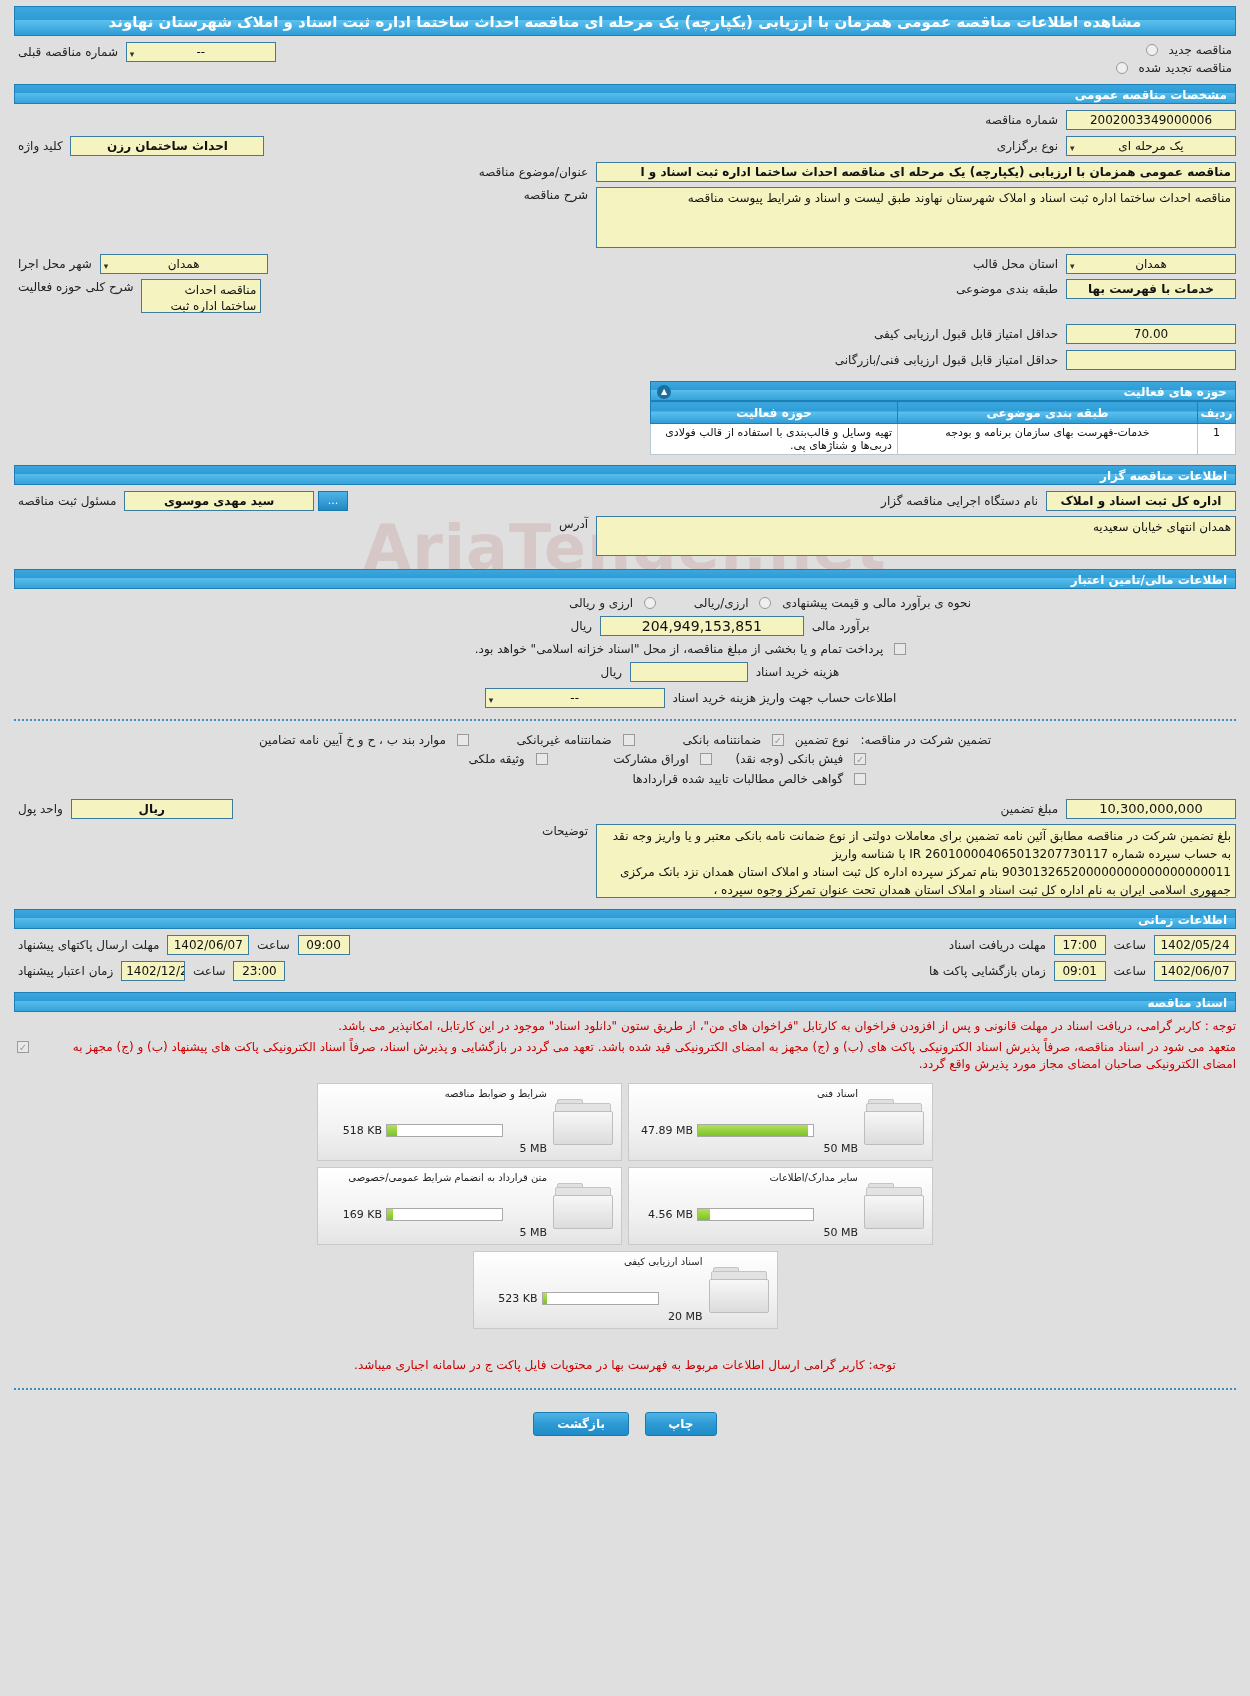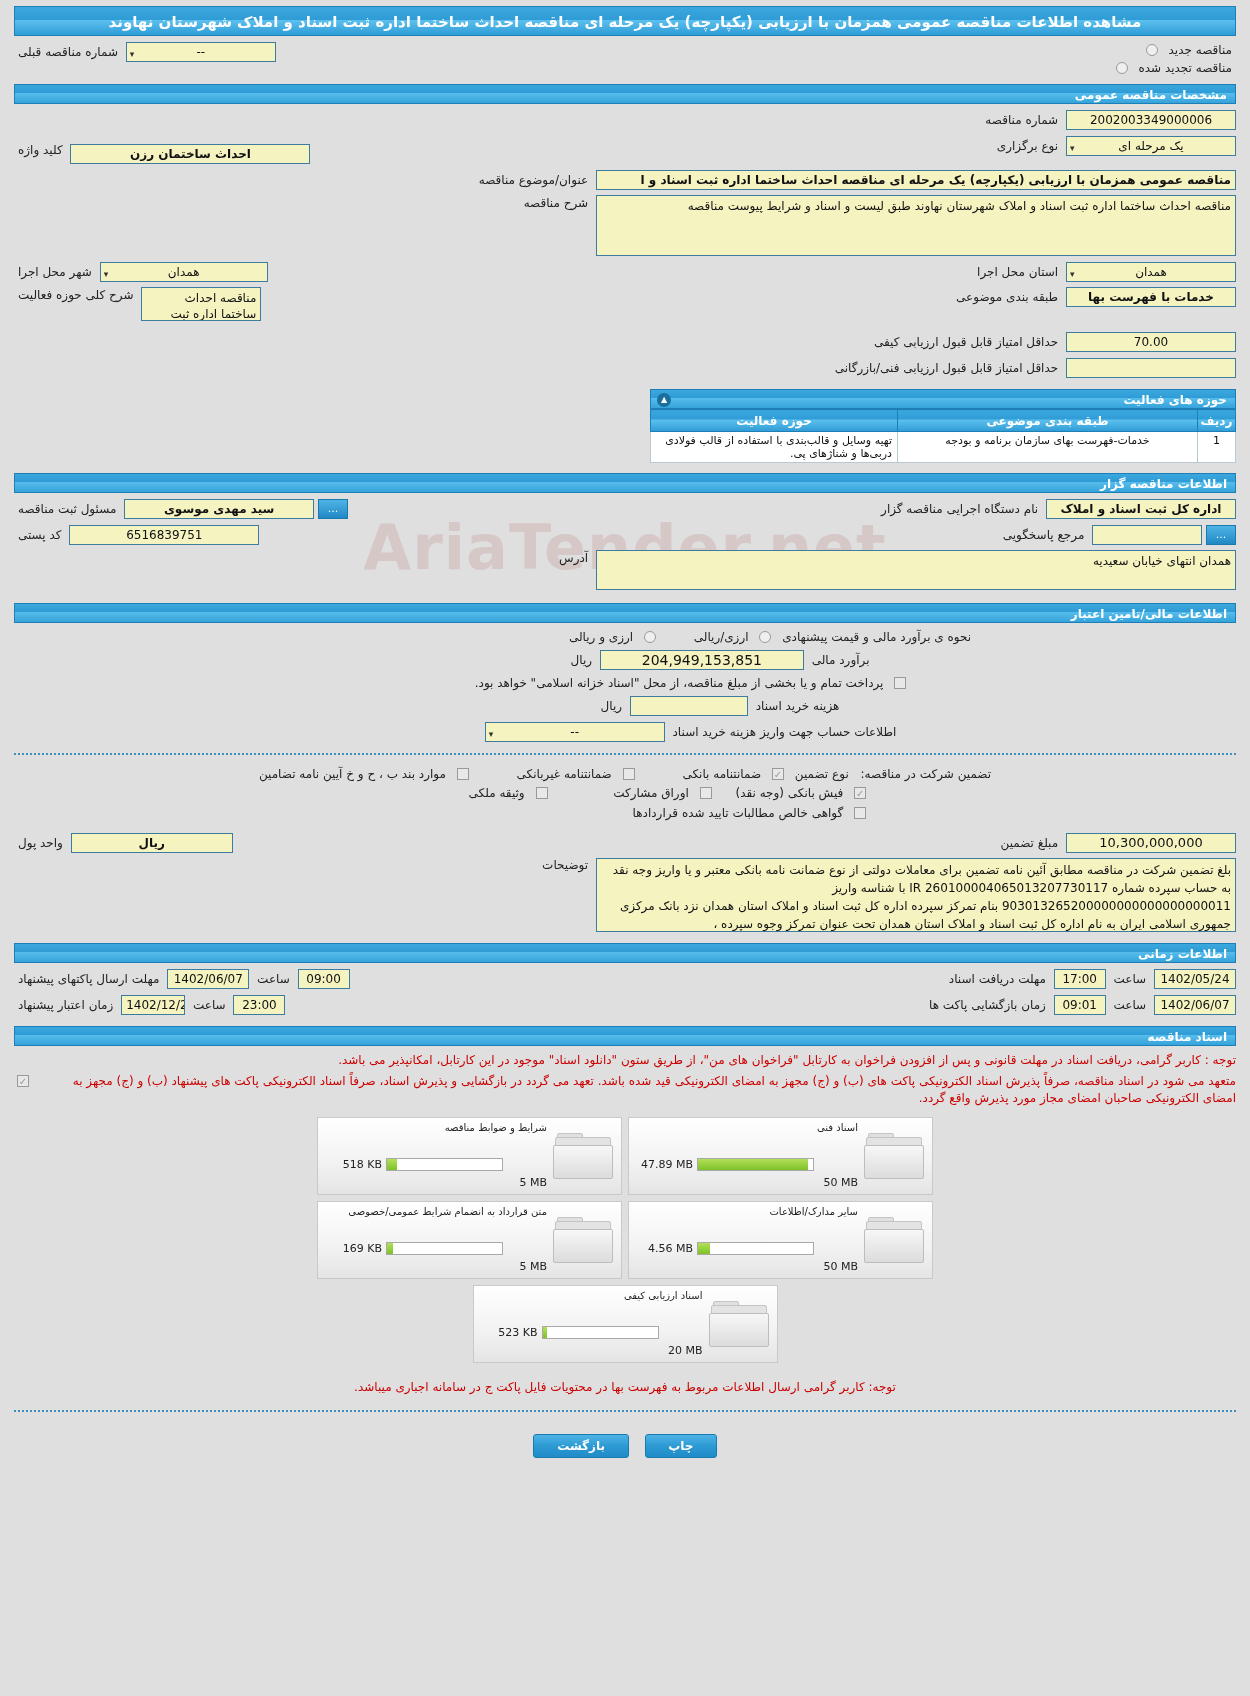--- a/index.html
+++ b/index.html
@@ -185,21 +185,21 @@
 
   <div class="bar z">مشخصات مناقصه عمومی</div>
 
   <div class="row z" style="padding-top:6px;">
     <span class="fld ltr" style="width:170px;">2002003349000006</span>
     <span class="lbl">شماره مناقصه</span>
   </div>
 
   <div class="row z">
     <div class="fl" style="margin-right:200px;">
-      <span class="fld bold" style="width:240px;margin-top:8px;">احداث ساختمان رزن</span>
+      <span class="fld bold" style="width:194px;">احداث ساختمان رزن</span>
       <span class="lbl">کلید واژه</span>
     </div>
     <div style="text-align:right;">
       <span class="fld sel" style="width:170px;">
         <span class="chev">▾</span>
         <span>یک مرحله ای</span>
       </span>
       <span class="lbl">نوع برگزاری</span>
     </div>
     <div class="clr"></div>
@@ -221,21 +221,21 @@
         <span class="chev">▾</span>
         <span>همدان</span>
       </span>
       <span class="lbl">شهر محل اجرا</span>
     </div>
     <div style="text-align:right;">
       <span class="fld sel" style="width:170px;">
         <span class="chev">▾</span>
         <span>همدان</span>
       </span>
-      <span class="lbl">استان محل اجرا</span>
+      <span class="lbl">استان محل قالب</span>
     </div>
     <div class="clr"></div>
   </div>
 
   <div class="row z" style="padding-top:2px;">
     <div class="fl" style="margin-right:172px;">
       <span class="fld ta bold" style="width:120px; height:34px; font-weight:normal;">مناقصه احداث ساختما اداره ثبت اسناد و املاک شهرستان</span>
       <span class="lbl">شرح کلی حوزه فعالیت</span>
     </div>
     <div style="text-align:right;">
@@ -285,32 +285,20 @@
       <span class="fld bold" style="width:190px;">سید مهدی موسوی</span>
       <span class="lbl">مسئول ثبت مناقصه</span>
     </div>
     <div style="text-align:right;">
       <span class="fld bold" style="width:190px;">اداره کل ثبت اسناد و املاک</span>
       <span class="lbl">نام دستگاه اجرایی مناقصه گزار</span>
     </div>
     <div class="clr"></div>
   </div>
 
-  <div class="row z">
-    <div class="fl" style="margin-right:30px;">
-      <span class="fld ltr" style="width:190px;">6516839751</span>
-      <span class="lbl">کد پستی</span>
-    </div>
-    <div style="text-align:right;">
-      <span class="smallbtn">...</span>
-      <span class="fld" style="width:110px;"></span>
-      <span class="lbl">مرجع پاسخگویی</span>
-    </div>
-    <div class="clr"></div>
-  </div>
 
   <div class="row z" style="padding-top:2px;">
     <span class="fld ta" style="width:640px; height:40px;">همدان انتهای خیابان سعیدیه</span>
     <span class="lbl" style="vertical-align:middle;">آدرس</span>
   </div>
 
   <div class="bar z" style="margin-top:10px;">اطلاعات مالی/تامین اعتبار</div>
 
   <div class="row z" style="padding-top:6px; text-align:center;">
     <span style="display:inline-block; margin-left:290px;">
@@ -533,21 +521,21 @@
             <span class="pbar">
               <span class="pfill" style="display:block;width:4%"></span>
             </span>
             <span class="cap">20 MB</span>
           </div>
         </div>
       </div>
     </div>
   </div>
 
-  <div class="note center z" style="margin-top:16px;text-align:center;">توجه: کاربر گرامی ارسال اطلاعات مربوط به فهرست بها در محتویات فایل پاکت ج در سامانه اجباری میباشد.</div>
+  <div class="note center z" style="margin-top:28px;text-align:center;">توجه: کاربر گرامی ارسال اطلاعات مربوط به فهرست بها در محتویات فایل پاکت ج در سامانه اجباری میباشد.</div>
 
   <div class="dotted z" style="margin-top:14px;"></div>
 
   <div class="btns z">
     <span class="btn" style="min-width:72px;">چاپ</span>
     <span class="btn">بازگشت</span>
   </div>
 
 </div>
 

